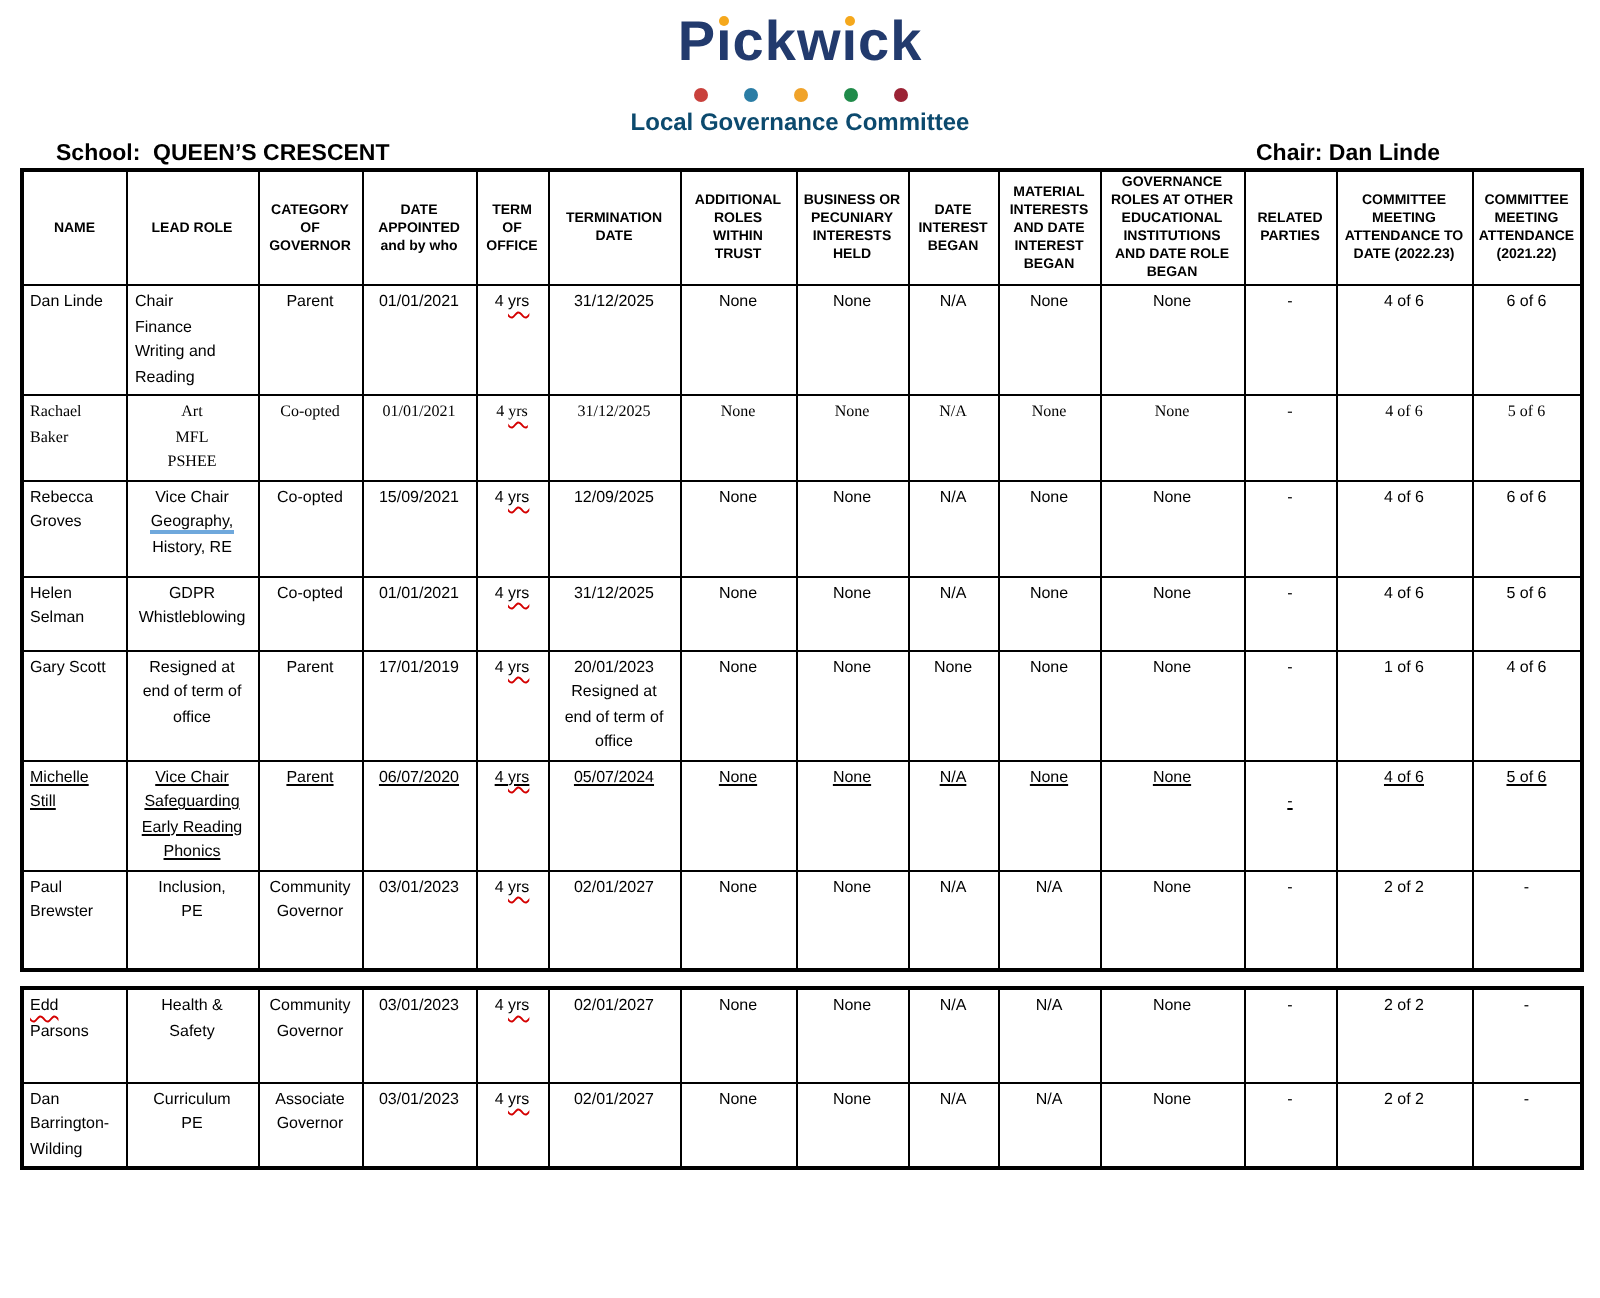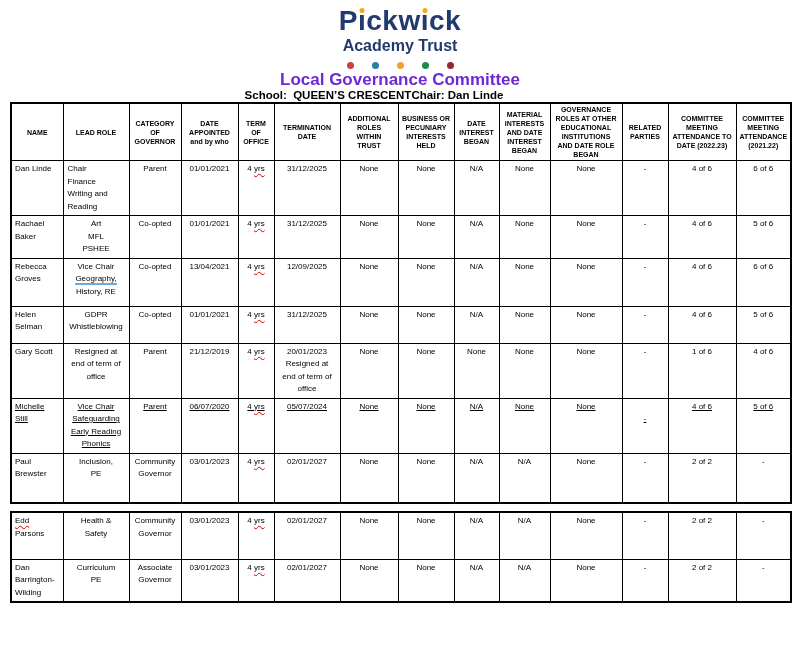--- a/index.html
+++ b/index.html
@@ -32,24 +32,24 @@
     font-weight:bold;
     color:#223a6d;
     line-height:17px;
   }
   .dots{ text-align:center; margin:6px 0 3px 0; line-height:7px;}
   .dot{ display:inline-block; width:7px; height:7px; border-radius:50%; margin:0 9px;}
   .year{
     text-align:center; font-size:12px; font-weight:bold; color:#2d1b15; line-height:15px;
   }
   .committee{
-    text-align:center; font-size:17px; font-weight:bold; color:#6d28d9; line-height:15px; margin-top:3px;
+    text-align:center; font-size:12px; font-weight:bold; color:#0c4a6e; line-height:15px; margin-top:3px;
   }
   .meta-row{
-    display:flex; justify-content:center; align-items:baseline;
+    display:flex; justify-content:space-between; align-items:baseline;
     padding:2px 80px 1px 28px;
   }
   .school{ font-size:11.5px; font-weight:bold; white-space:pre;}
   .chair{ font-size:11.5px; font-weight:bold; white-space:pre;}
   
   table.gov-table{
     border-collapse:collapse;
     table-layout:fixed;
     width:780px;
     margin-left:10px;
@@ -93,21 +93,20 @@
   }
   .gr{ border-bottom:2px solid #6fa8dc; }
 </style>
 </head>
 <body>
 
 <div class="page">
 
   <div>
     <div class="logo-main" style="color: rgb(34, 58, 109);">P<span class="di">ı<span class="tittle" style="background:#f5a81c"></span></span>ckw<span class="di">ı<span class="tittle" style="background:#f5a81c"></span></span>ck</div>
-    <div class="logo-sub">Academy Trust</div>
     <div class="dots"><span class="dot" style="background: rgb(201, 65, 60);"></span><span class="dot" style="background: rgb(43, 125, 165);"></span><span class="dot" style="background: rgb(240, 163, 42);"></span><span class="dot" style="background: rgb(32, 139, 74);"></span><span class="dot" style="background: rgb(155, 35, 53);"></span></div>
   </div>
 
   <div class="committee">Local Governance Committee</div>
 
   <div class="meta-row">
     <div class="school">School:  QUEEN’S CRESCENT</div>
     <div class="chair">Chair: Dan Linde</div>
   </div>
 
@@ -156,41 +155,41 @@
           <td>31/12/2025</td>
           <td>None</td>
           <td>None</td>
           <td>N/A</td>
           <td>None</td>
           <td>None</td>
           <td>-</td>
           <td>4 of 6</td>
           <td>6 of 6</td>
         </tr>
-        <tr style="height: 37px;">
+        <tr style="height: 37px; font-family: Liberation Serif, serif;">
           <td>Rachael<br>Baker</td>
           <td>Art<br>MFL<br>PSHEE</td>
           <td>Co-opted</td>
           <td>01/01/2021</td>
           <td>4 <span class="sp">yrs</span></td>
           <td>31/12/2025</td>
           <td>None</td>
           <td>None</td>
           <td>N/A</td>
           <td>None</td>
           <td>None</td>
           <td>-</td>
           <td>4 of 6</td>
           <td>5 of 6</td>
         </tr>
         <tr style="height: 48px;">
           <td>Rebecca<br>Groves</td>
           <td>Vice Chair<br><span class="gr">Geography,</span><br>History, RE</td>
           <td>Co-opted</td>
-          <td>13/04/2021</td>
+          <td>15/09/2021</td>
           <td>4 <span class="sp">yrs</span></td>
           <td>12/09/2025</td>
           <td>None</td>
           <td>None</td>
           <td>N/A</td>
           <td>None</td>
           <td>None</td>
           <td>-</td>
           <td>4 of 6</td>
           <td>6 of 6</td>
@@ -208,21 +207,21 @@
           <td>None</td>
           <td>None</td>
           <td>-</td>
           <td>4 of 6</td>
           <td>5 of 6</td>
         </tr>
         <tr style="height: 52px;">
           <td>Gary Scott</td>
           <td>Resigned at<br>end of term of<br>office</td>
           <td>Parent</td>
-          <td>21/12/2019</td>
+          <td>17/01/2019</td>
           <td>4 <span class="sp">yrs</span></td>
           <td>20/01/2023<br>Resigned at<br>end of term of<br>office</td>
           <td>None</td>
           <td>None</td>
           <td>None</td>
           <td>None</td>
           <td>None</td>
           <td>-</td>
           <td>1 of 6</td>
           <td>4 of 6</td>

